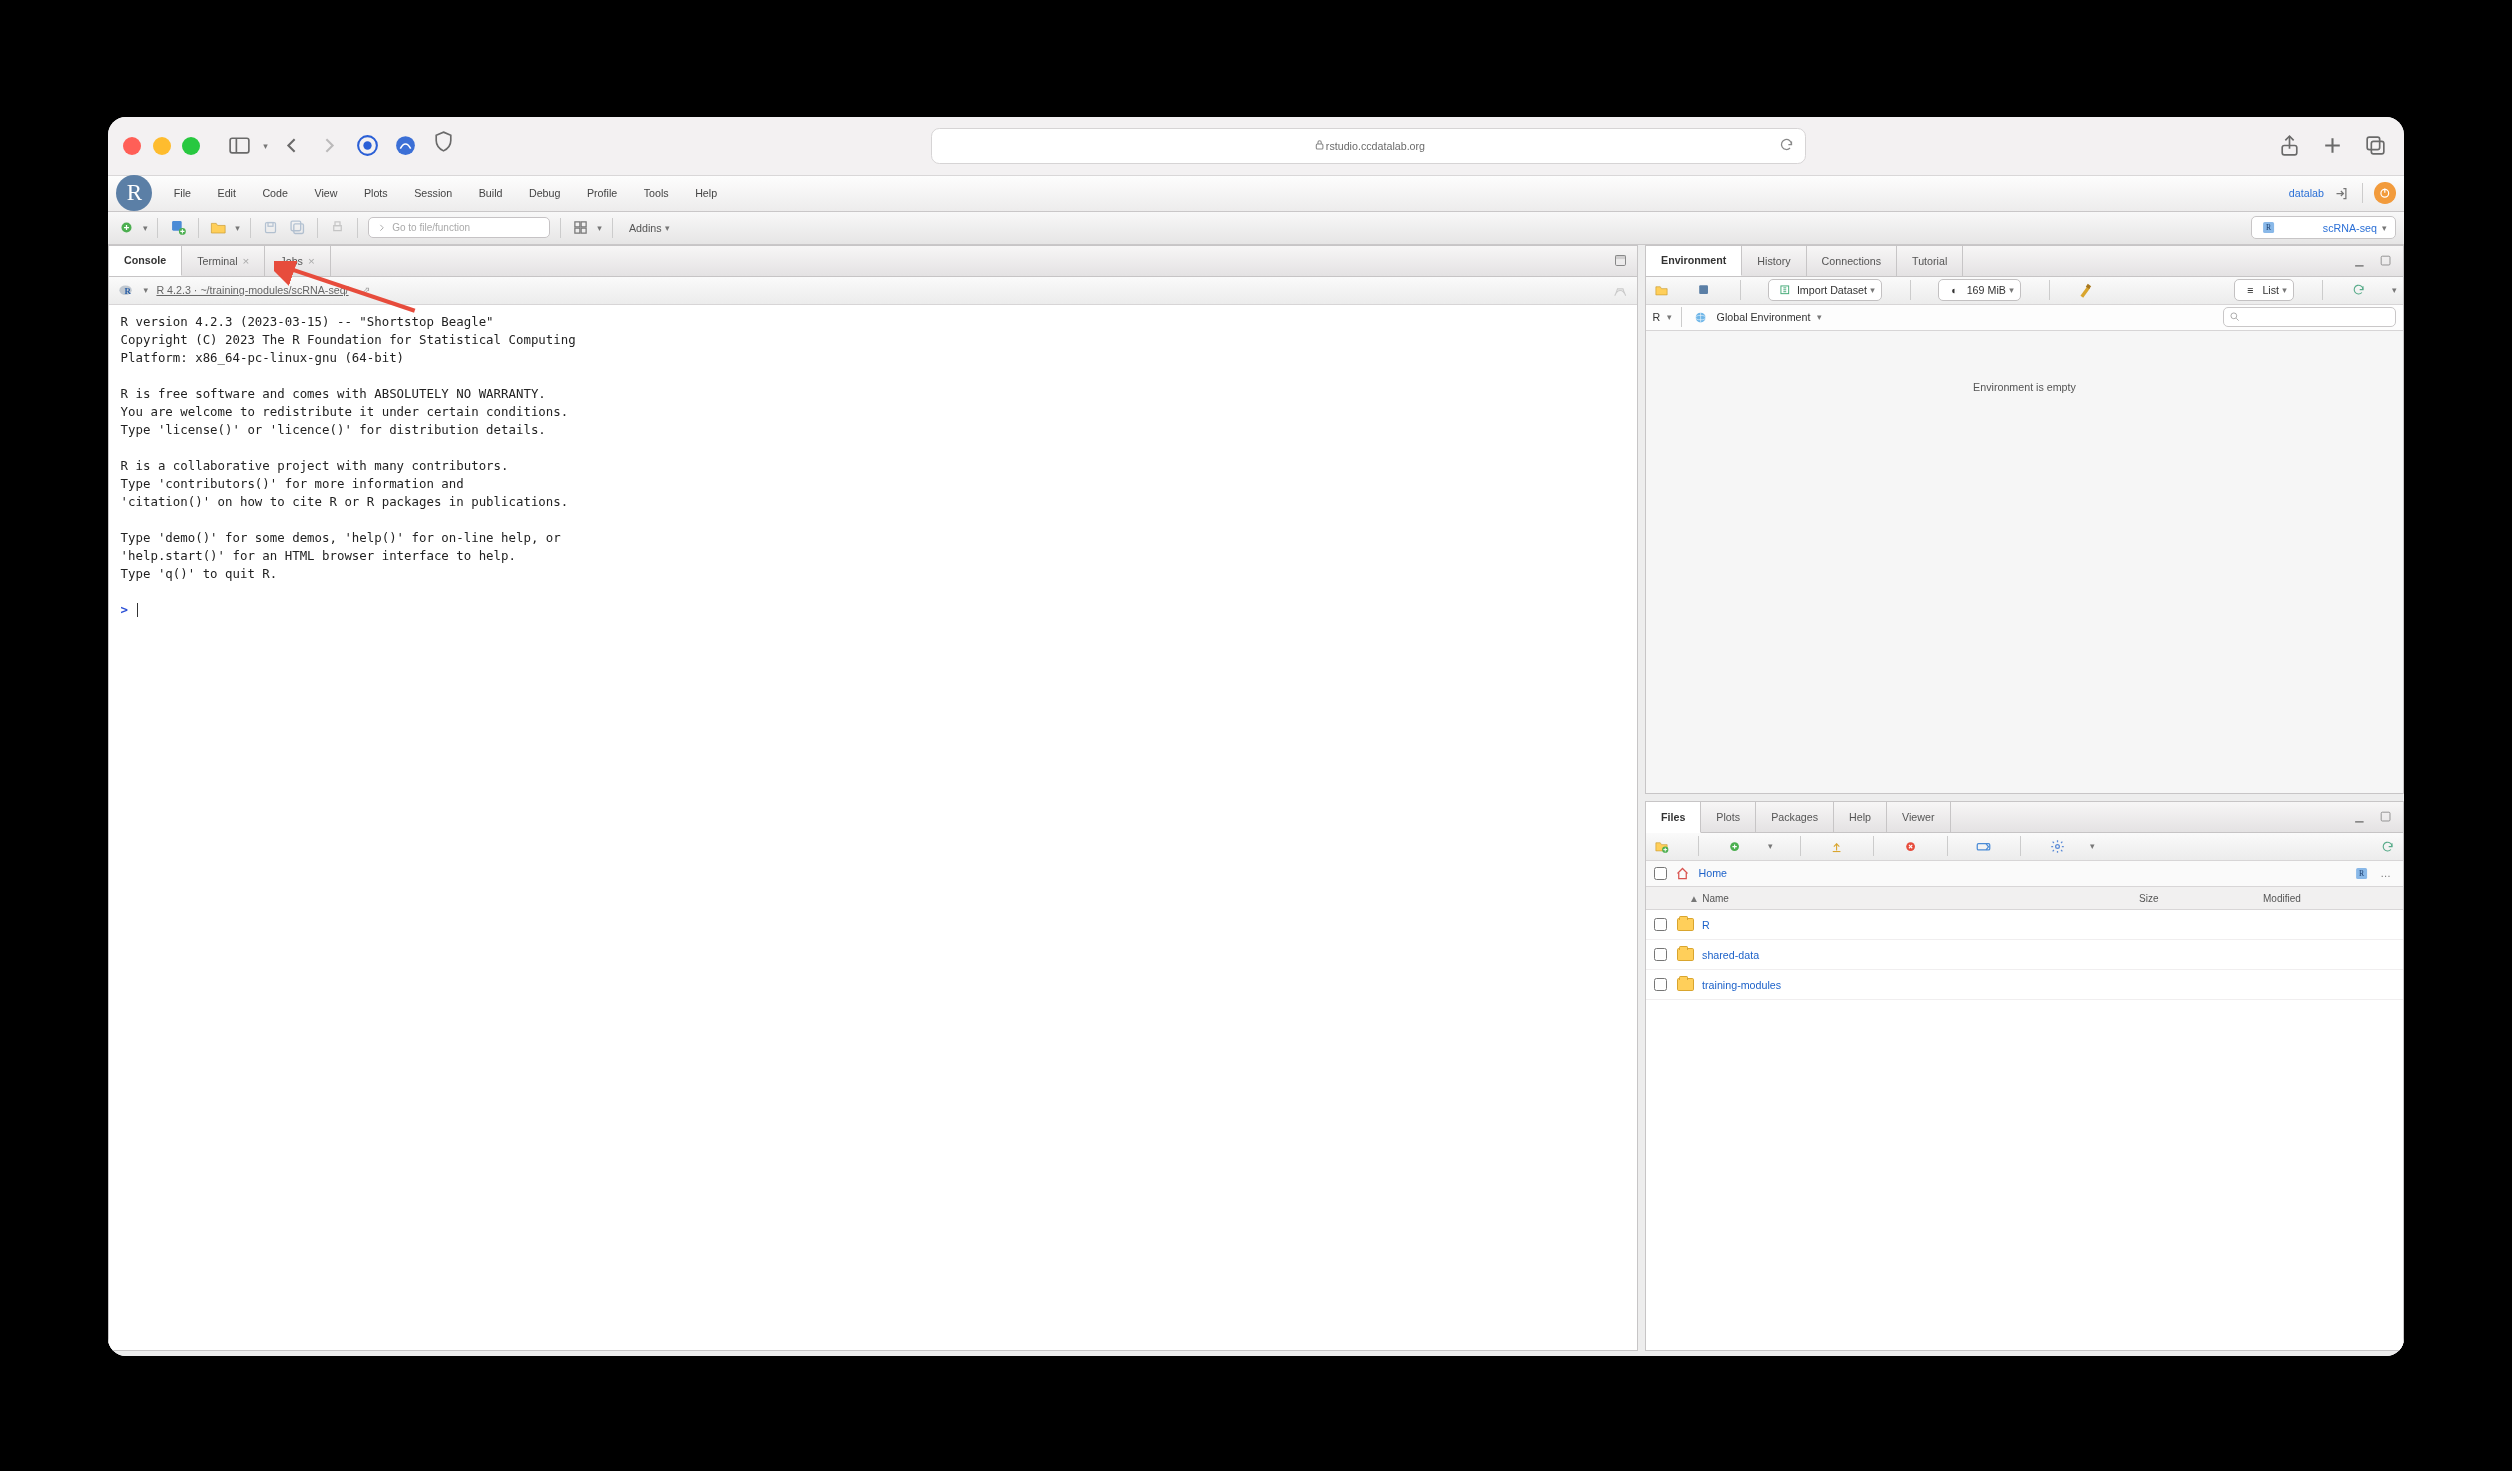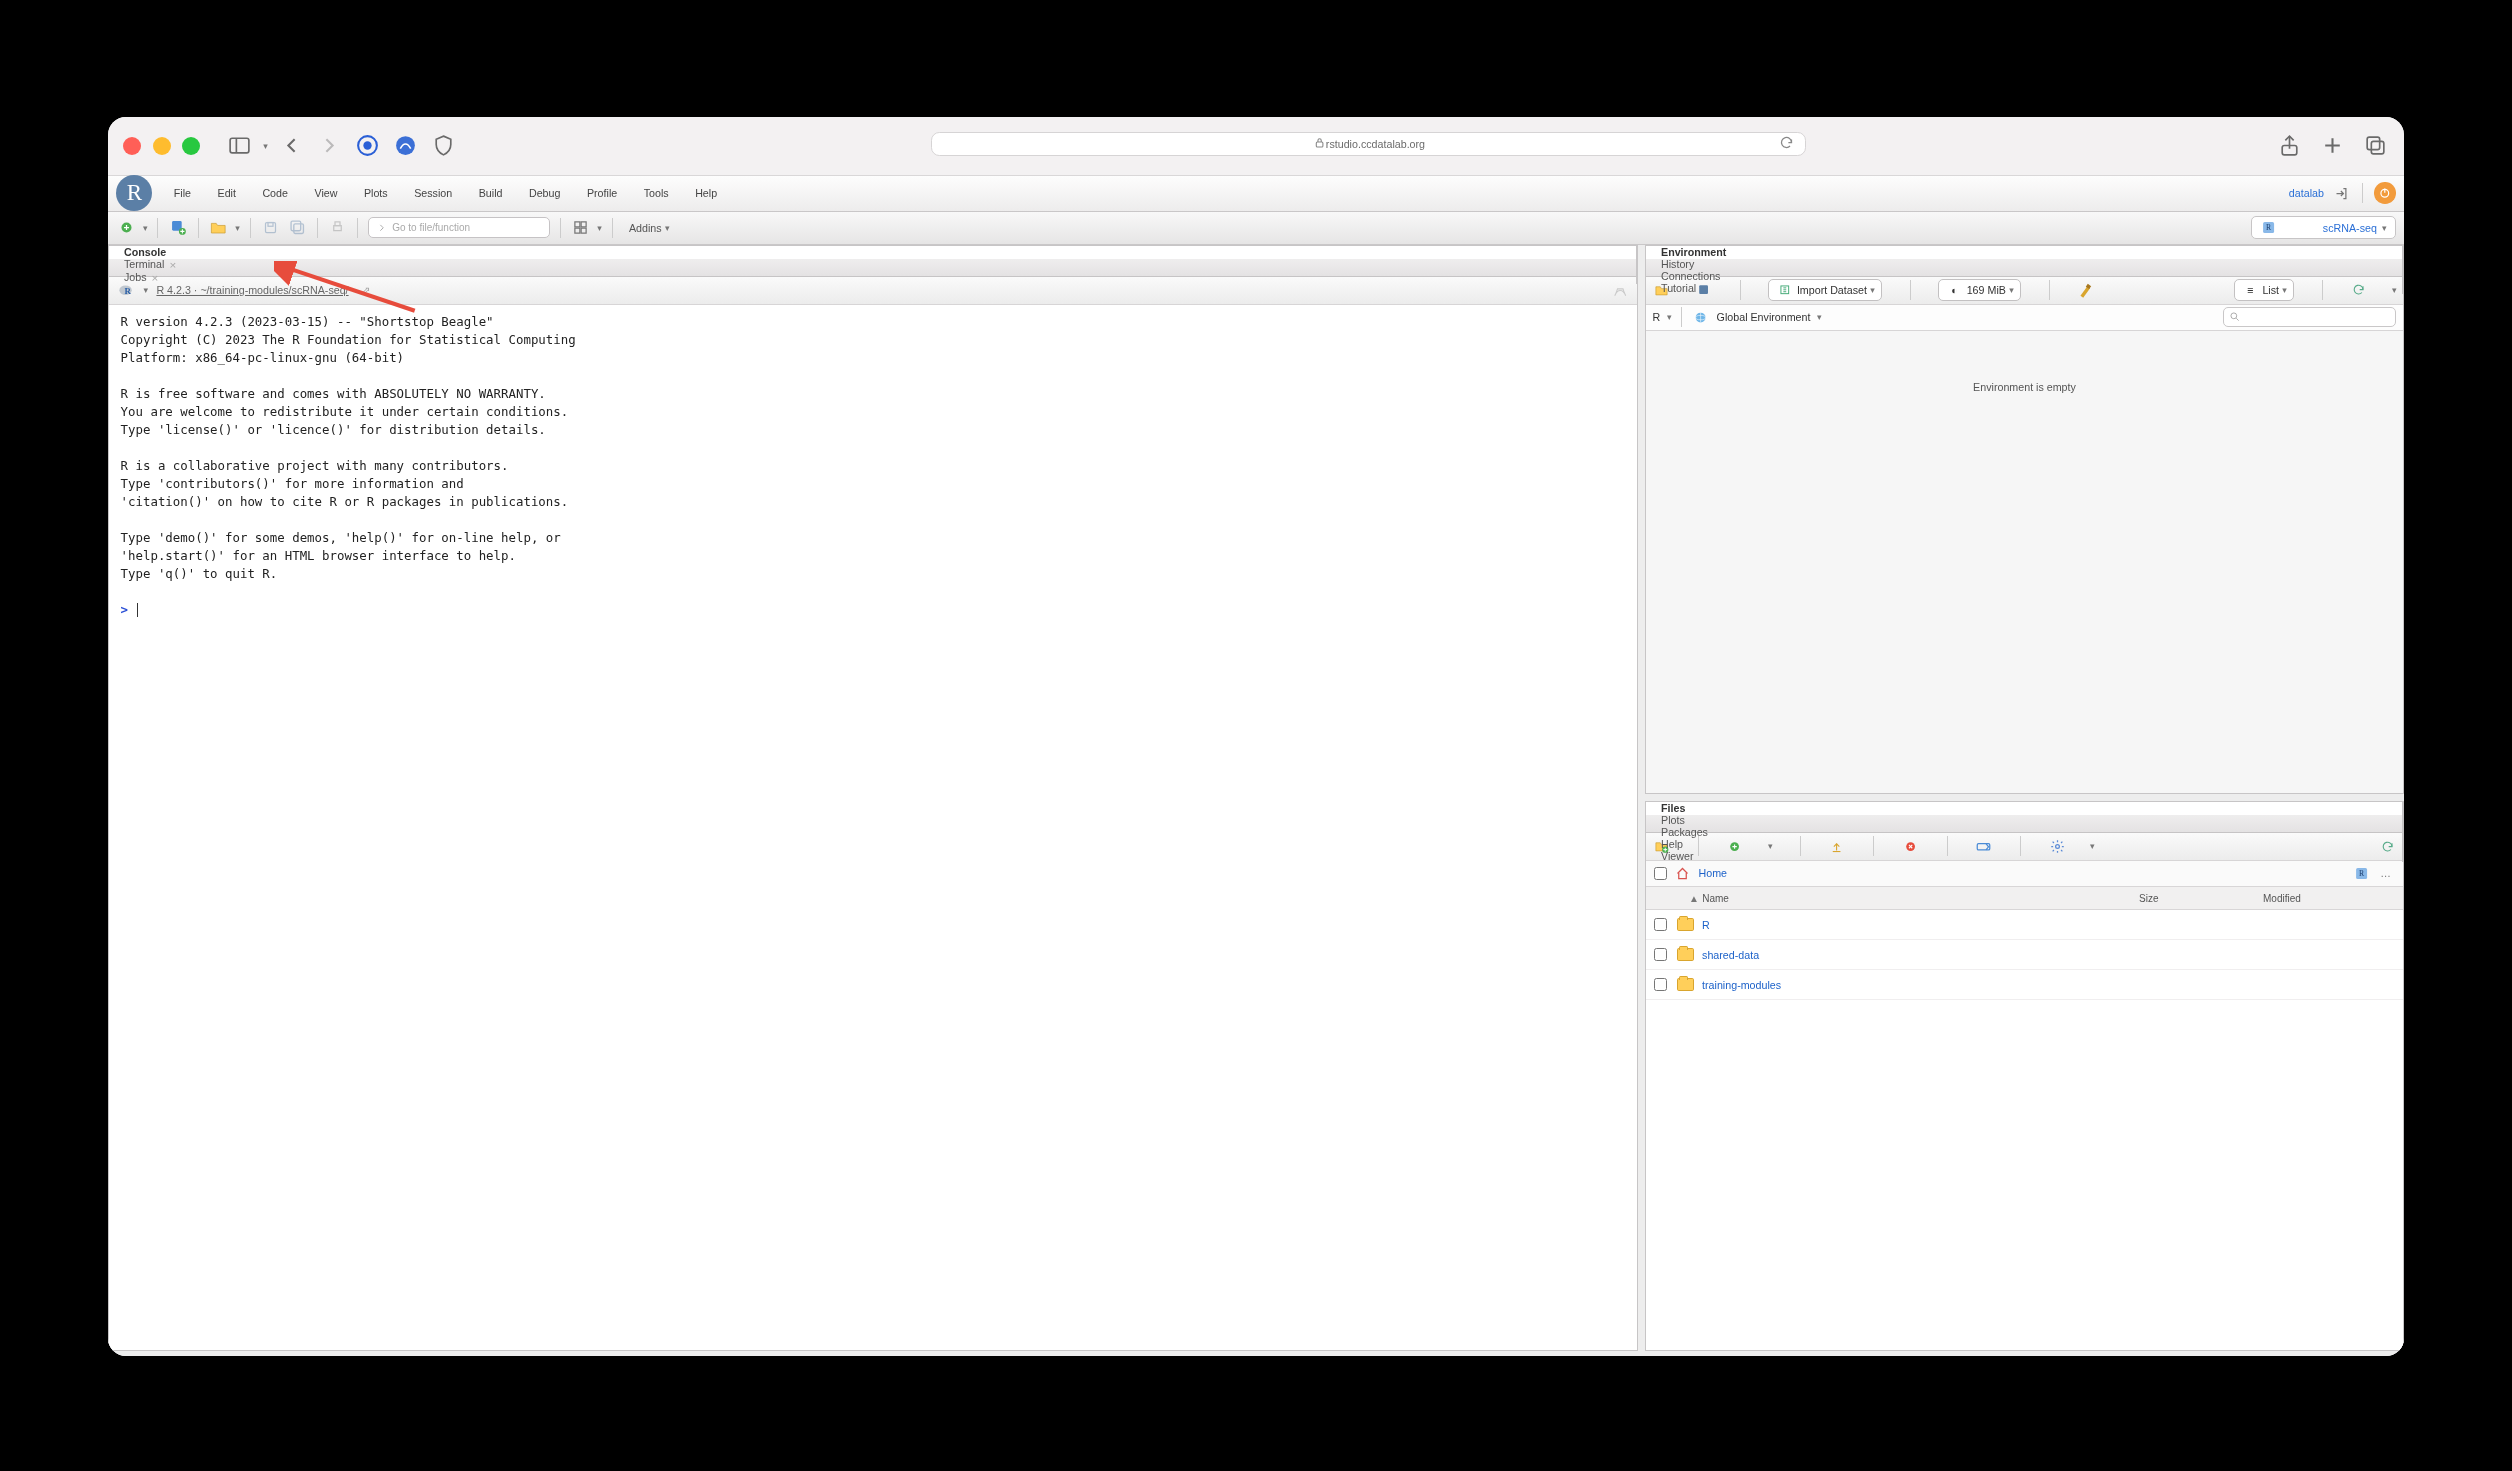--- a/index.html
+++ b/index.html
@@ -33,21 +33,21 @@
     display: flex;
     align-items: center;
     padding: 0 15px;
     gap: 10px;
   }
   .traffic { display:flex; gap:11.6px; margin-right:15px;}
   .dot { width:18px; height:18px; border-radius:50%; }
   .dot.red{background:#ff5f57;} .dot.yel{background:#febc2e;} .dot.grn{background:#28c840;}
   .tb-btn { width:28px; height:28px; border-radius:6.6px; display:flex; align-items:center; justify-content:center; color:#6a6a6a;}
   .tb-btn svg{width:25px;height:25px;}
-  .url-bar{ flex:1; max-width:875px; margin:0 auto; height:24px; background:#fff; border:0.8px solid #d6d4d5; border-radius:8.3px; display:flex; align-items:center; justify-content:center; gap:0; color:#6b6b6b; position:relative;}
+  .url-bar{ flex:1; max-width:875px; margin:0 auto; height:36px; background:#fff; border:0.8px solid #d6d4d5; border-radius:8.3px; display:flex; align-items:center; justify-content:center; gap:0; color:#6b6b6b; position:relative;}
   .url-bar .lock{color:#8a8a8a;}
   .url-bar .refresh{position:absolute; right:11.6px; color:#888;}
   .right-tools{margin-left:auto;display:flex;gap:15px;}
   
   .rstudio-menubar{height:36px;background:linear-gradient(#fdfdfd,#edecec);border-bottom:0.8px solid #c9c7c8;display:flex;align-items:center;padding:0 8.3px;gap:3.3px;}
   .r-badge{width:36px;height:36px;border-radius:50%;background:#5b7fa6;color:#fff;display:flex;align-items:center;justify-content:center;font-weight:500;font-size:23px;margin-right:6.6px;font-family:Georgia,serif;}
   .menu-item{padding:5px 11.6px;color:#444;cursor:default;}
   .menubar-right{margin-left:auto;display:flex;align-items:center;gap:8.3px;}
   .proj-name{color:#2a6fd6;padding-left:40px;}
   .power{width:21.5px;height:21.5px;border-radius:50%;background:#f29b3c;display:flex;align-items:center;justify-content:center;color:#fff;}
@@ -56,21 +56,21 @@
   .tbicon{width:20px;height:20px;display:flex;align-items:center;justify-content:center;}
   .tbsep{width:0.8px;height:20px;background:#ccc;margin:0 3.3px;}
   .gotofile{width:182px;height:21.5px;border:0.8px solid #c6c3c5;border-radius:5px;background:#fff;display:flex;align-items:center;padding:0 6.6px;color:#aaa;gap:5px;font-size:10px;}
   .addins{display:flex;align-items:center;gap:3.3px;color:#555;padding:0 6.6px;}
   .toolbar-right{margin-left:auto;display:flex;align-items:center;gap:5px;background:#fff;border:0.8px solid #c7c5c6;border-radius:5px;padding:1.7px 8.3px;}
   
   .panes{flex:1;display:flex;gap:6.6px;padding:0 0 5px 0;background:#ededed;}
   .left-col{flex:1;display:flex;flex-direction:column;min-width:0;}
   .right-col{width:759px;display:flex;flex-direction:column;gap:6.6px;}
   .pane{background:#fff;border:0.8px solid #c7c5c6;display:flex;flex-direction:column;min-height:0;}
-  .tabstrip{height:31px;background:linear-gradient(#f7f6f6,#e4e2e3);border-bottom:0.8px solid #c6c4c5;display:flex;align-items:stretch;flex-direction:column;}
+  .tabstrip{height:31px;background:linear-gradient(#f7f6f6,#e4e2e3);border-bottom:0.8px solid #c6c4c5;display:flex;align-items:stretch;}
   .tab{padding:0 15px;display:flex;align-items:center;gap:5px;color:#555;border-right:0.8px solid #c7c5c6;cursor:default;position:relative;}
   .tab.active{background:#fff;font-weight:600;color:#333;border-bottom:0.8px solid #fff;margin-bottom:-0.8px;}
   .tab .close{color:#aaa;font-size:11.6px;}
   .tabstrip-right{margin-left:auto;display:flex;align-items:center;gap:8.3px;padding:0 8.3px;}
   .subbar{height:28px;background:linear-gradient(#fafafa,#ececec);border-bottom:0.8px solid #d7d5d6;display:flex;align-items:center;padding:0 8.3px;gap:8.3px;color:#555;font-size:10.7px;}
   .subbar .path{color:#666;text-decoration:underline;}
   .console-body{flex:1;padding:8.3px 11.6px;font-family:ui-monospace,Menlo,Consolas,monospace;font-size:12.4px;line-height:1.45;white-space:pre;color:#222;overflow:auto;position:relative;}
   .prompt{color:#2a4fd6;font-weight:bold;}
   .cursor{display:inline-block;width:0.8px;height:13.2px;background:#333;vertical-align:middle;margin-left:1.7px;}
   

